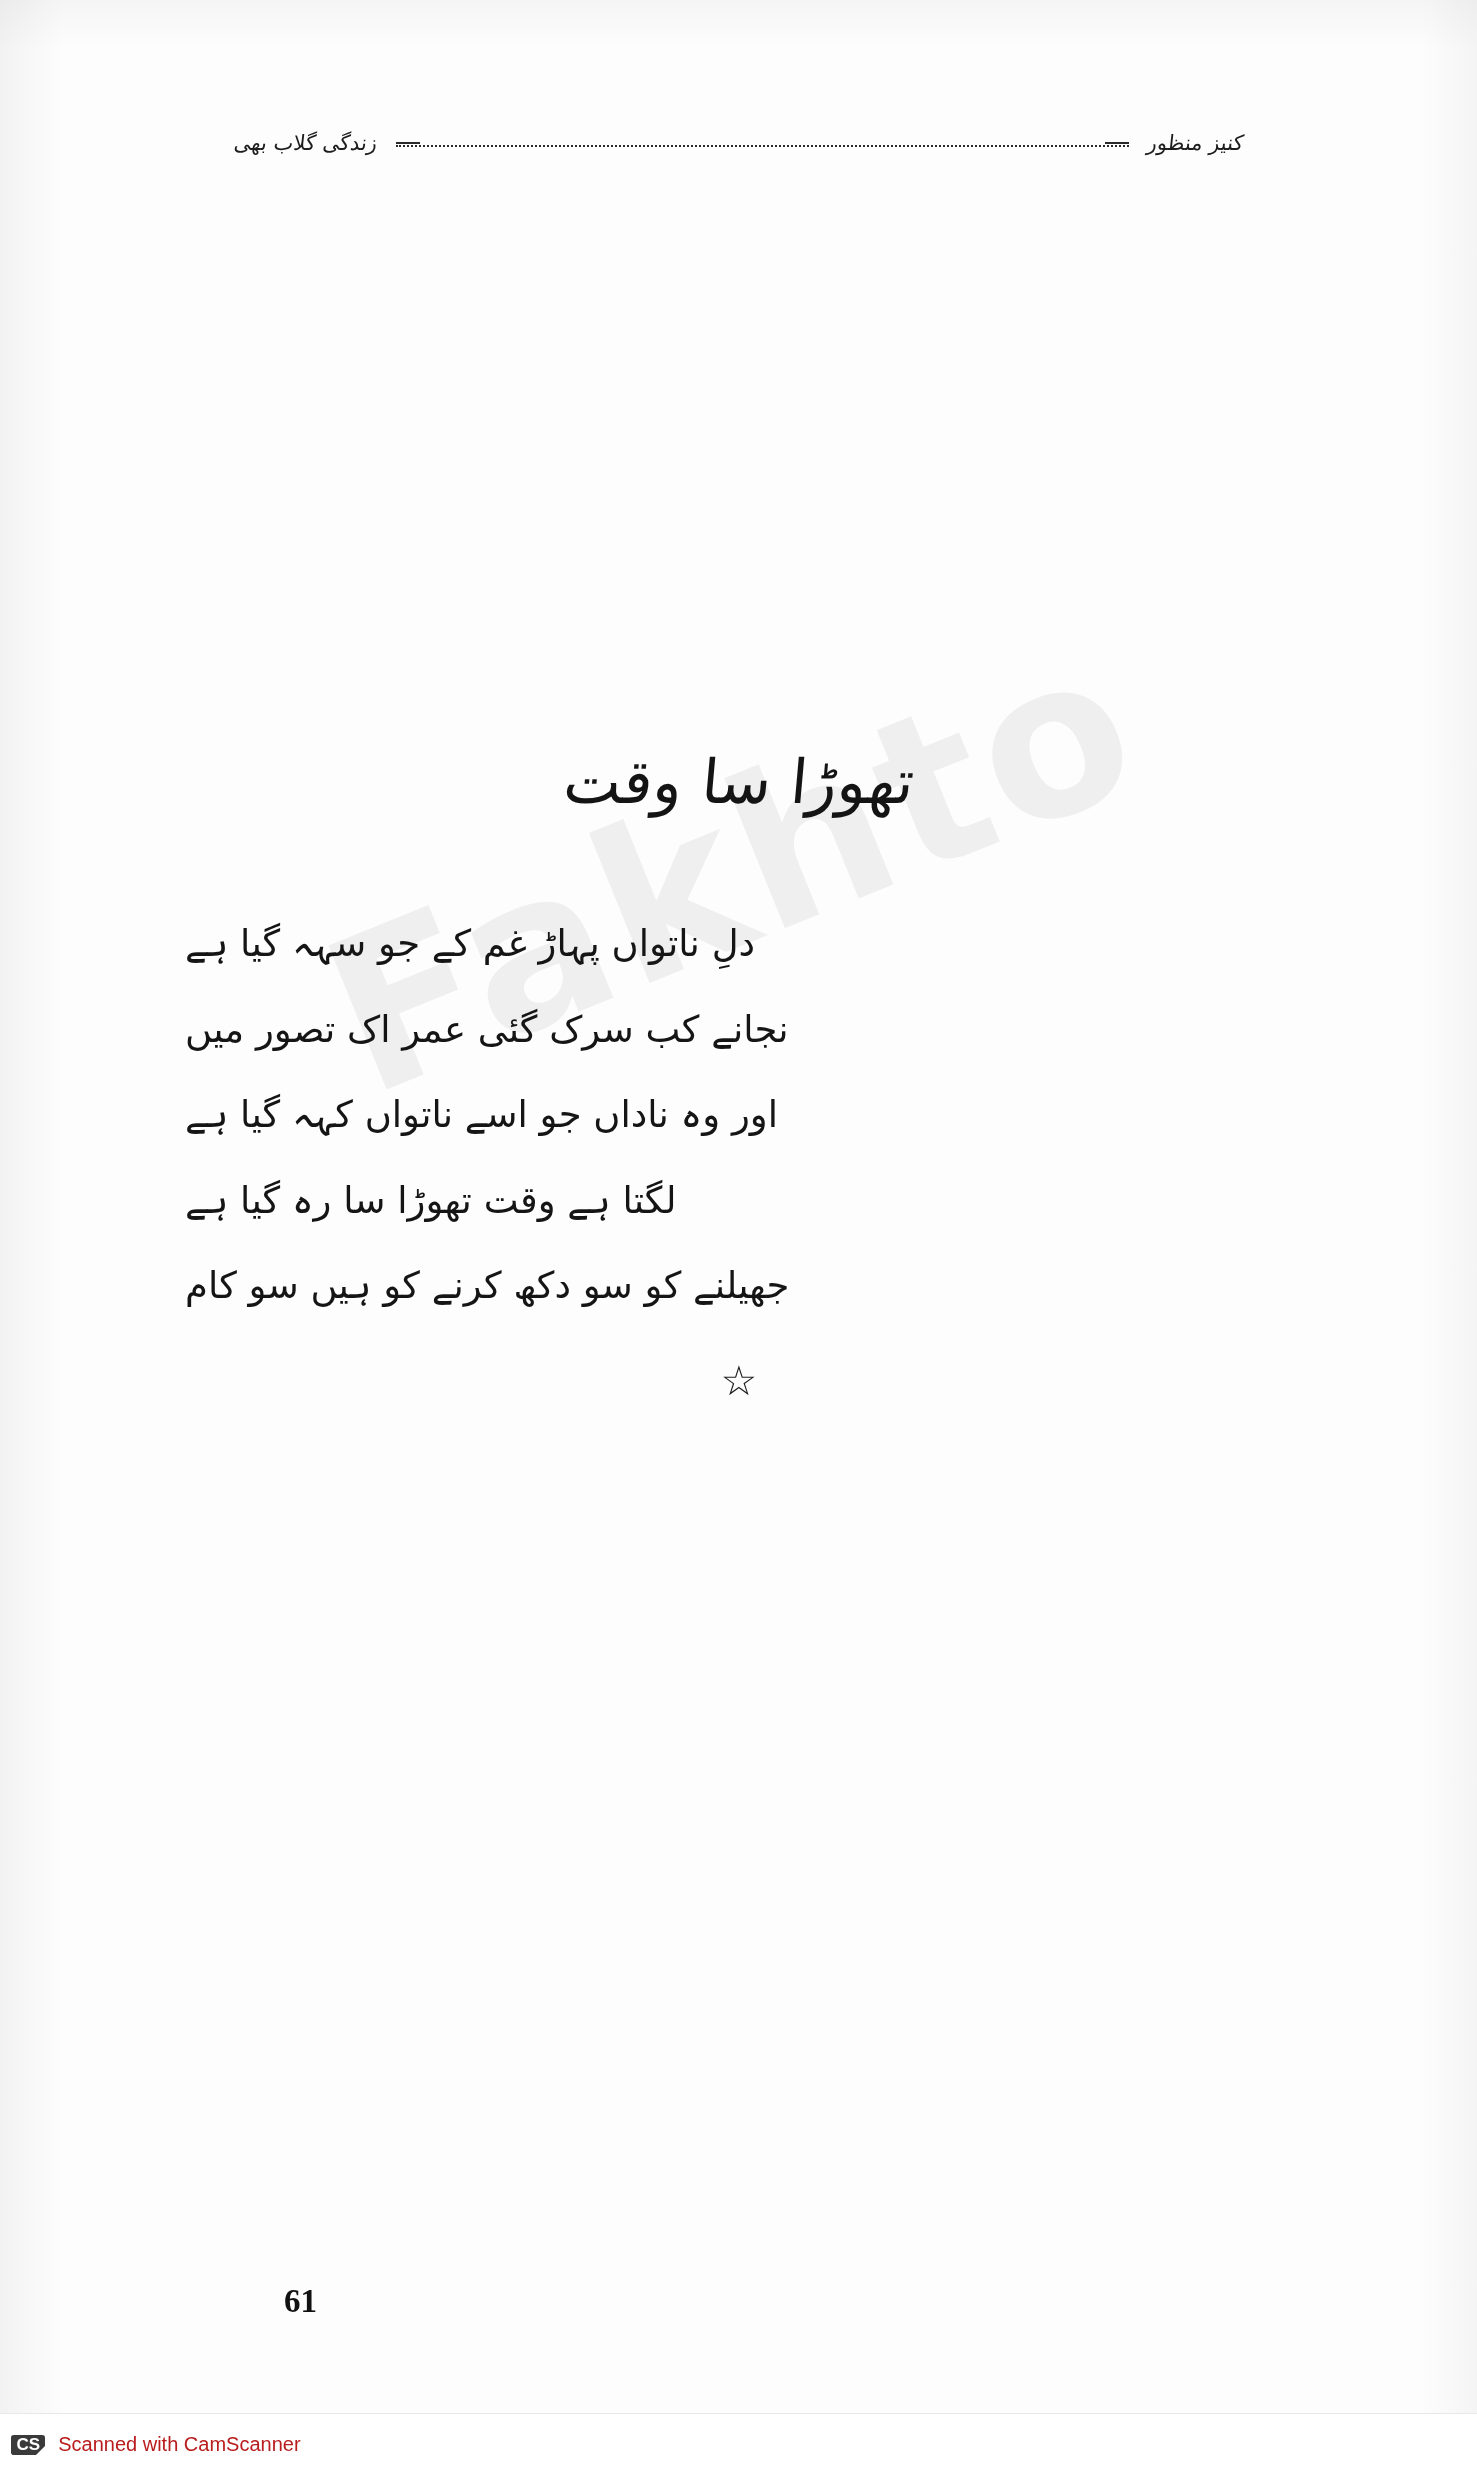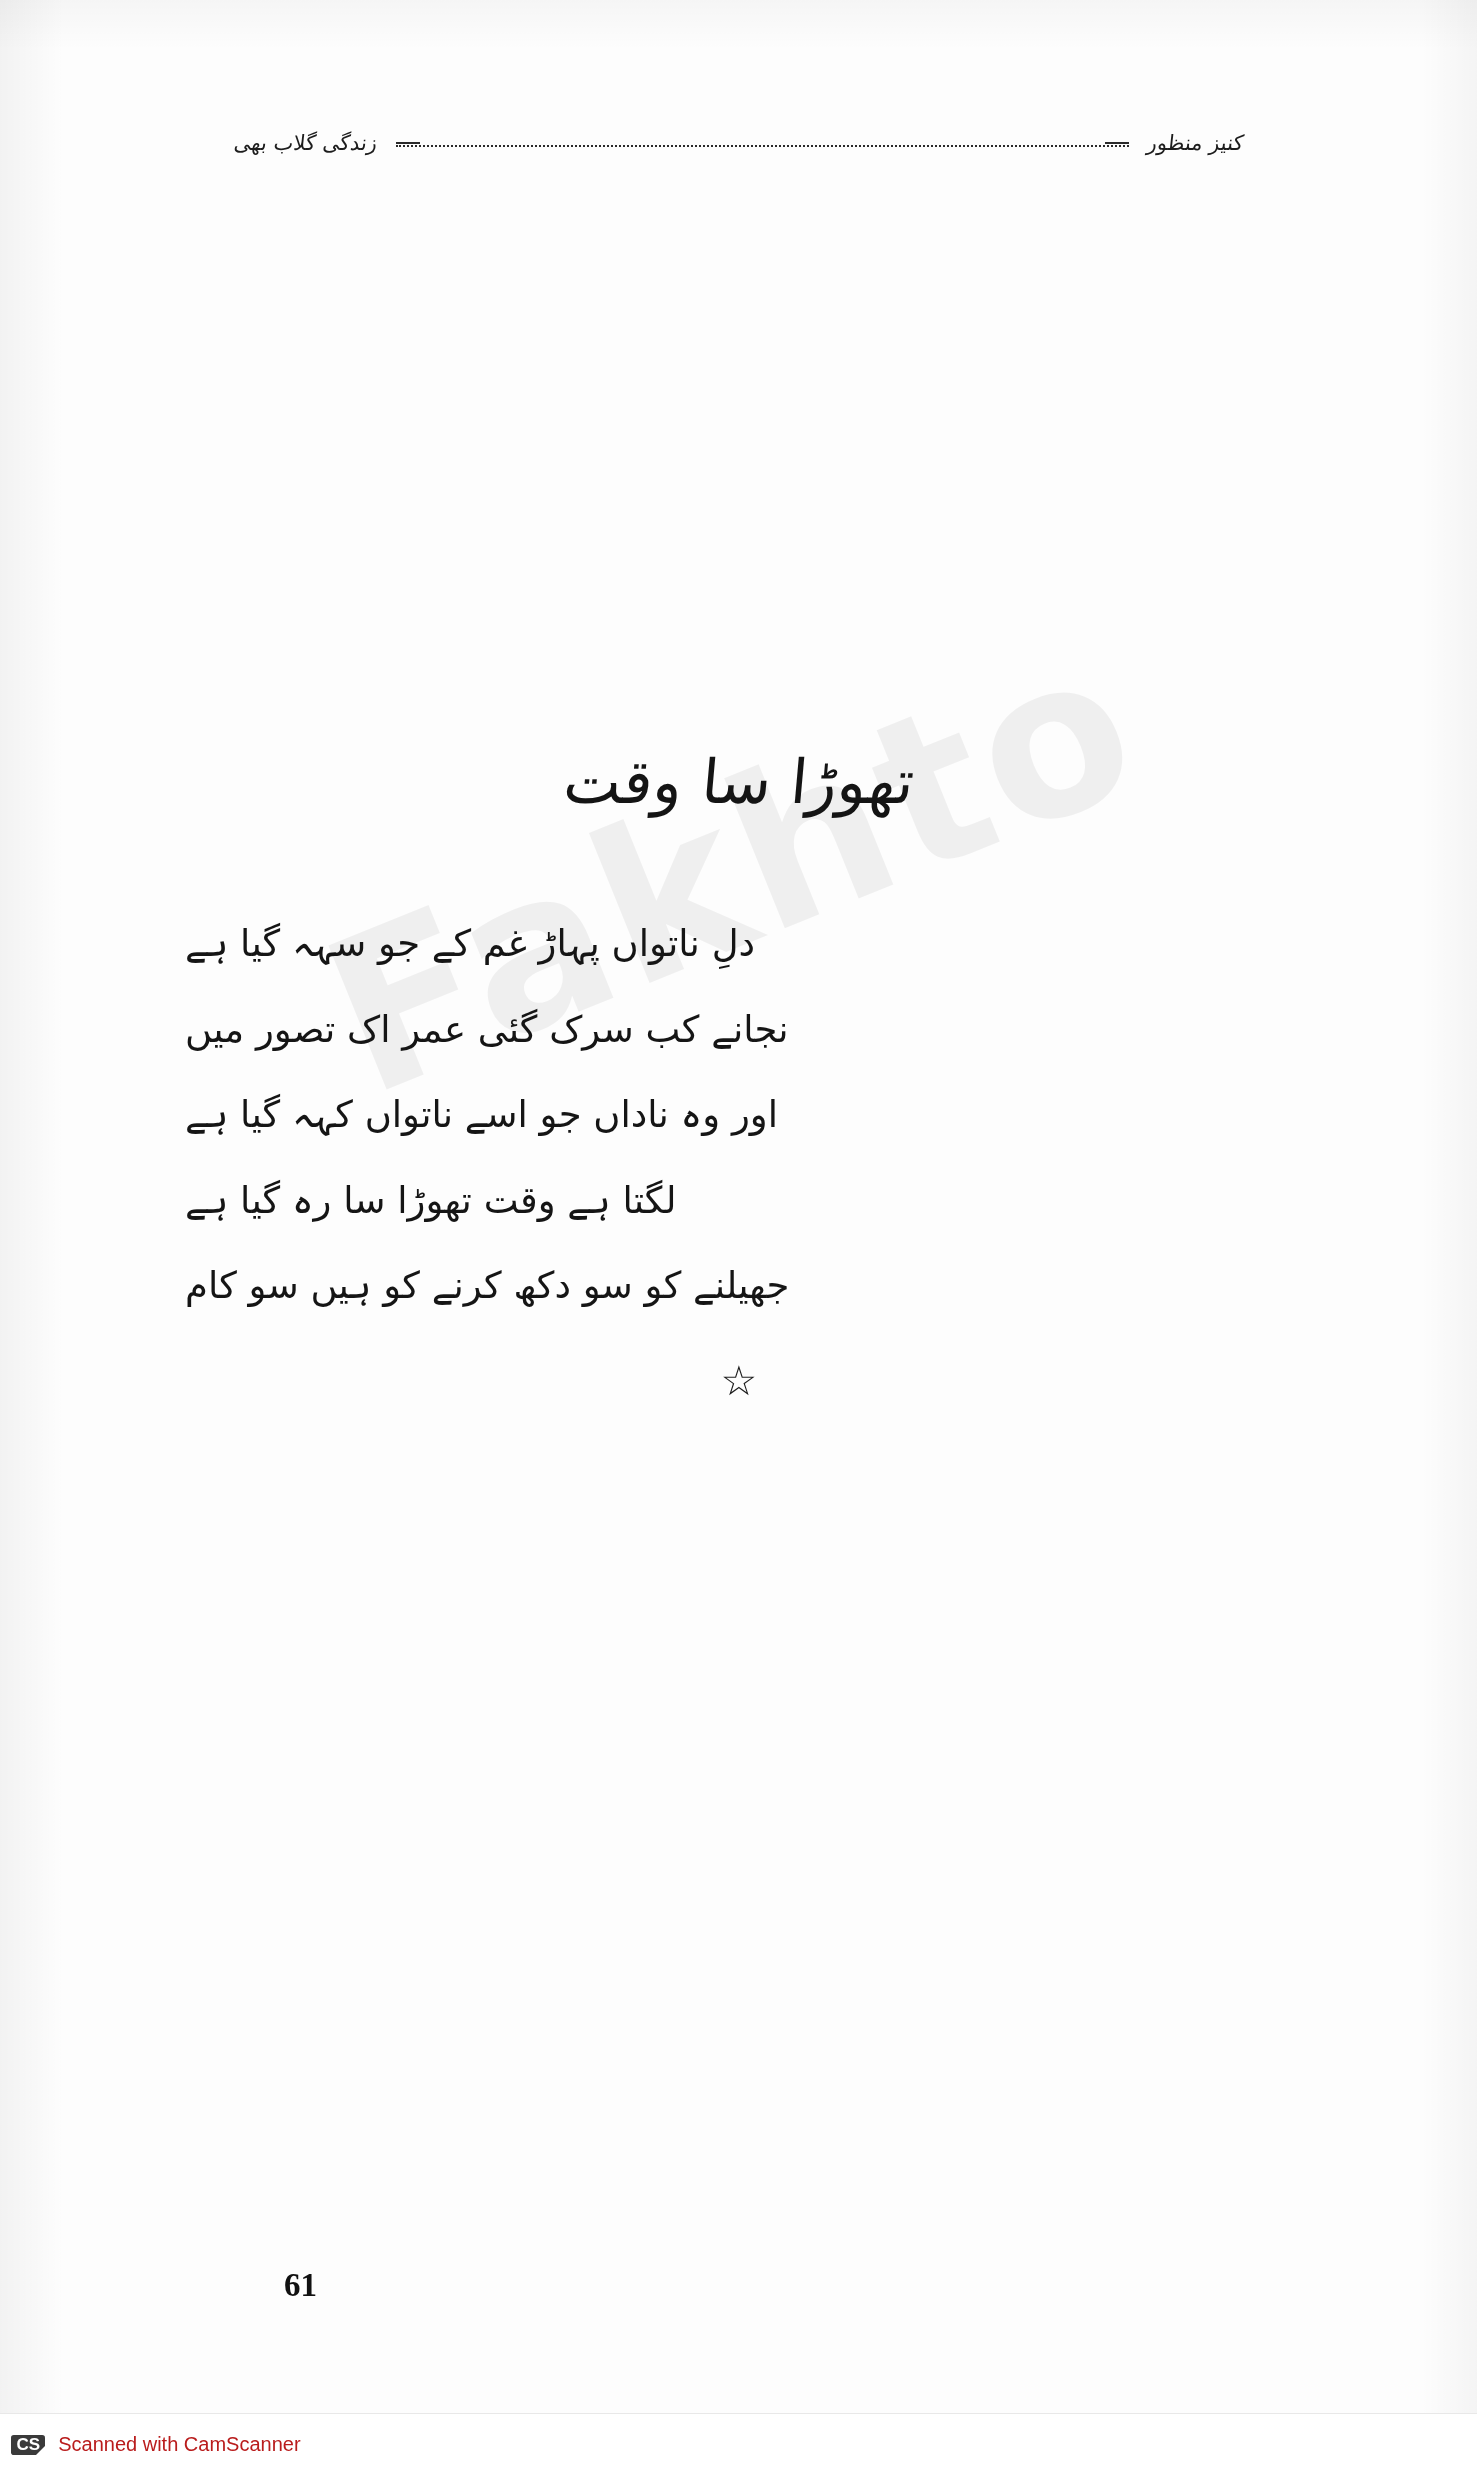--- a/index.html
+++ b/index.html
@@ -124,21 +124,21 @@
     margin-top: 47px;
     font-size: 41px;
     color: #1a1a1a;
     line-height: 1;
   }
 
   
   .page-number {
     position: absolute;
     left: 284px;
-    bottom: 171px;
+    bottom: 155px;
     font-family: "Liberation Serif", serif;
     font-weight: bold;
     font-size: 33px;
     color: #111;
   }
 
   
   .cs-footer {
     position: absolute;
     left: 0;

